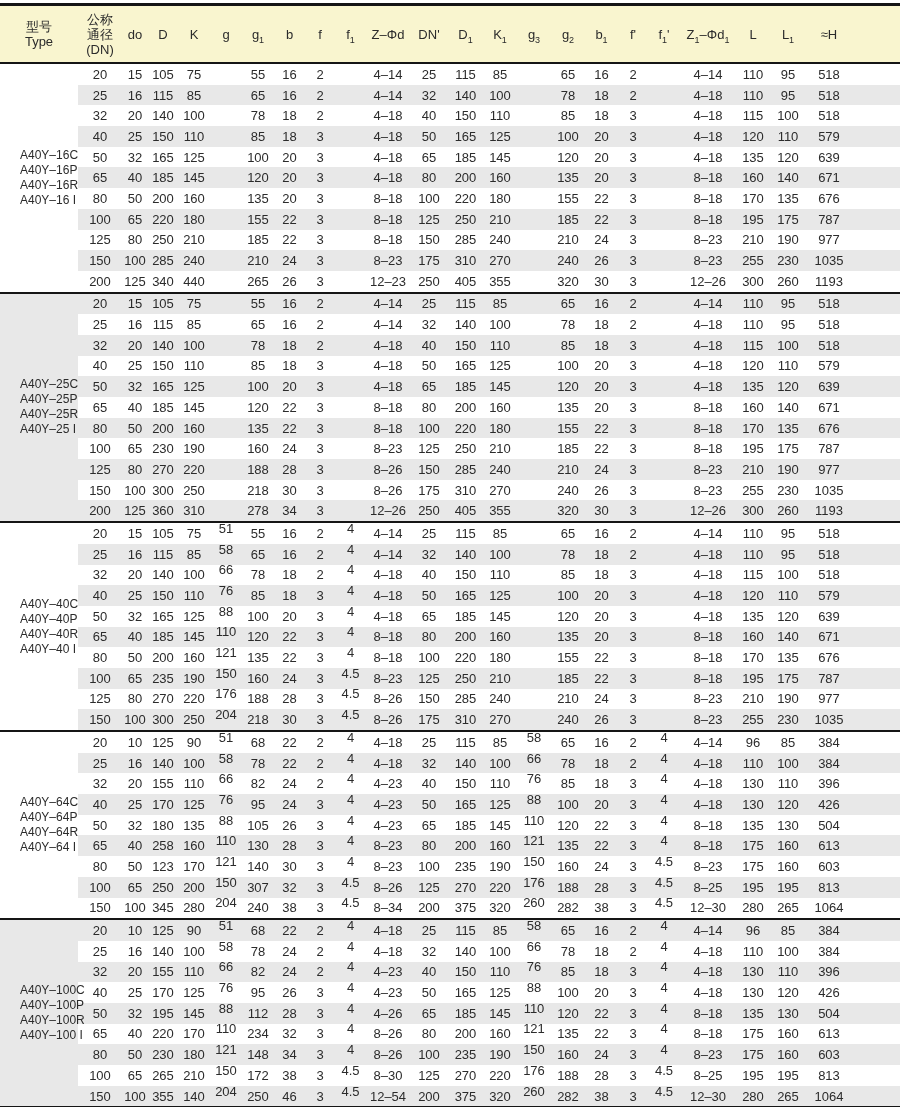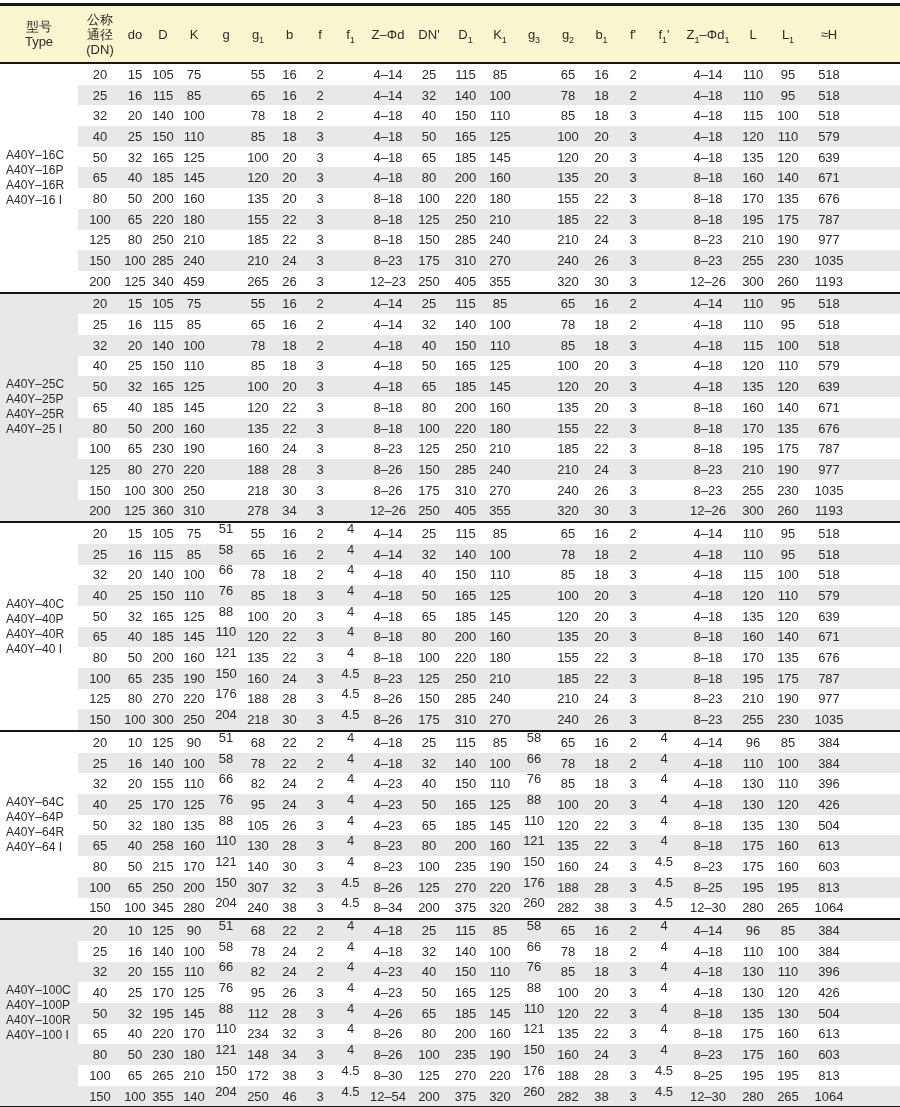--- a/index.html
+++ b/index.html
@@ -28,21 +28,21 @@
     color:var(--text);
   }
   thead th div{line-height:15px;text-align:center;}
   tbody td{
     height:20.7px;padding:0;font-size:13px;
     text-align:center;vertical-align:middle;
     color:var(--text);white-space:nowrap;overflow:visible;
   }
   tbody tr.stripe td{background:var(--stripe);}
   tbody td.type-cell{
-    background:#ffffff;text-align:left;padding-left:6px;
+    background:#ffffff;text-align:left;padding-left:20px;
     font-size:12px;line-height:15px;vertical-align:middle;
   }
   tbody tr.group-first td{border-top:2px solid var(--border);}
   td .raised{position:relative;top:-5px;display:inline-block;}
   sub{font-size:9px;line-height:0;}
 </style>
 </head>
 <body>
 
 <table>
@@ -361,21 +361,21 @@
         <td><span>8–23</span></td>
         <td><span>255</span></td>
         <td><span>230</span></td>
         <td><span>1035</span></td>
         <td></td>
       </tr>
       <tr>
         <td><span>200</span></td>
         <td><span>125</span></td>
         <td><span>340</span></td>
-        <td><span>459</span></td>
+        <td><span>440</span></td>
         <td><span></span></td>
         <td><span>265</span></td>
         <td><span>26</span></td>
         <td><span>3</span></td>
         <td><span></span></td>
         <td><span>12–23</span></td>
         <td><span>250</span></td>
         <td><span>405</span></td>
         <td><span>355</span></td>
         <td><span></span></td>
@@ -1078,21 +1078,21 @@
         <td><span class="raised">4</span></td>
         <td><span>8–18</span></td>
         <td><span>175</span></td>
         <td><span>160</span></td>
         <td><span>613</span></td>
         <td></td>
       </tr>
       <tr>
         <td><span>80</span></td>
         <td><span>50</span></td>
-        <td><span>215</span></td>
+        <td><span>123</span></td>
         <td><span>170</span></td>
         <td><span class="raised">121</span></td>
         <td><span>140</span></td>
         <td><span>30</span></td>
         <td><span>3</span></td>
         <td><span class="raised">4</span></td>
         <td><span>8–23</span></td>
         <td><span>100</span></td>
         <td><span>235</span></td>
         <td><span>190</span></td>

